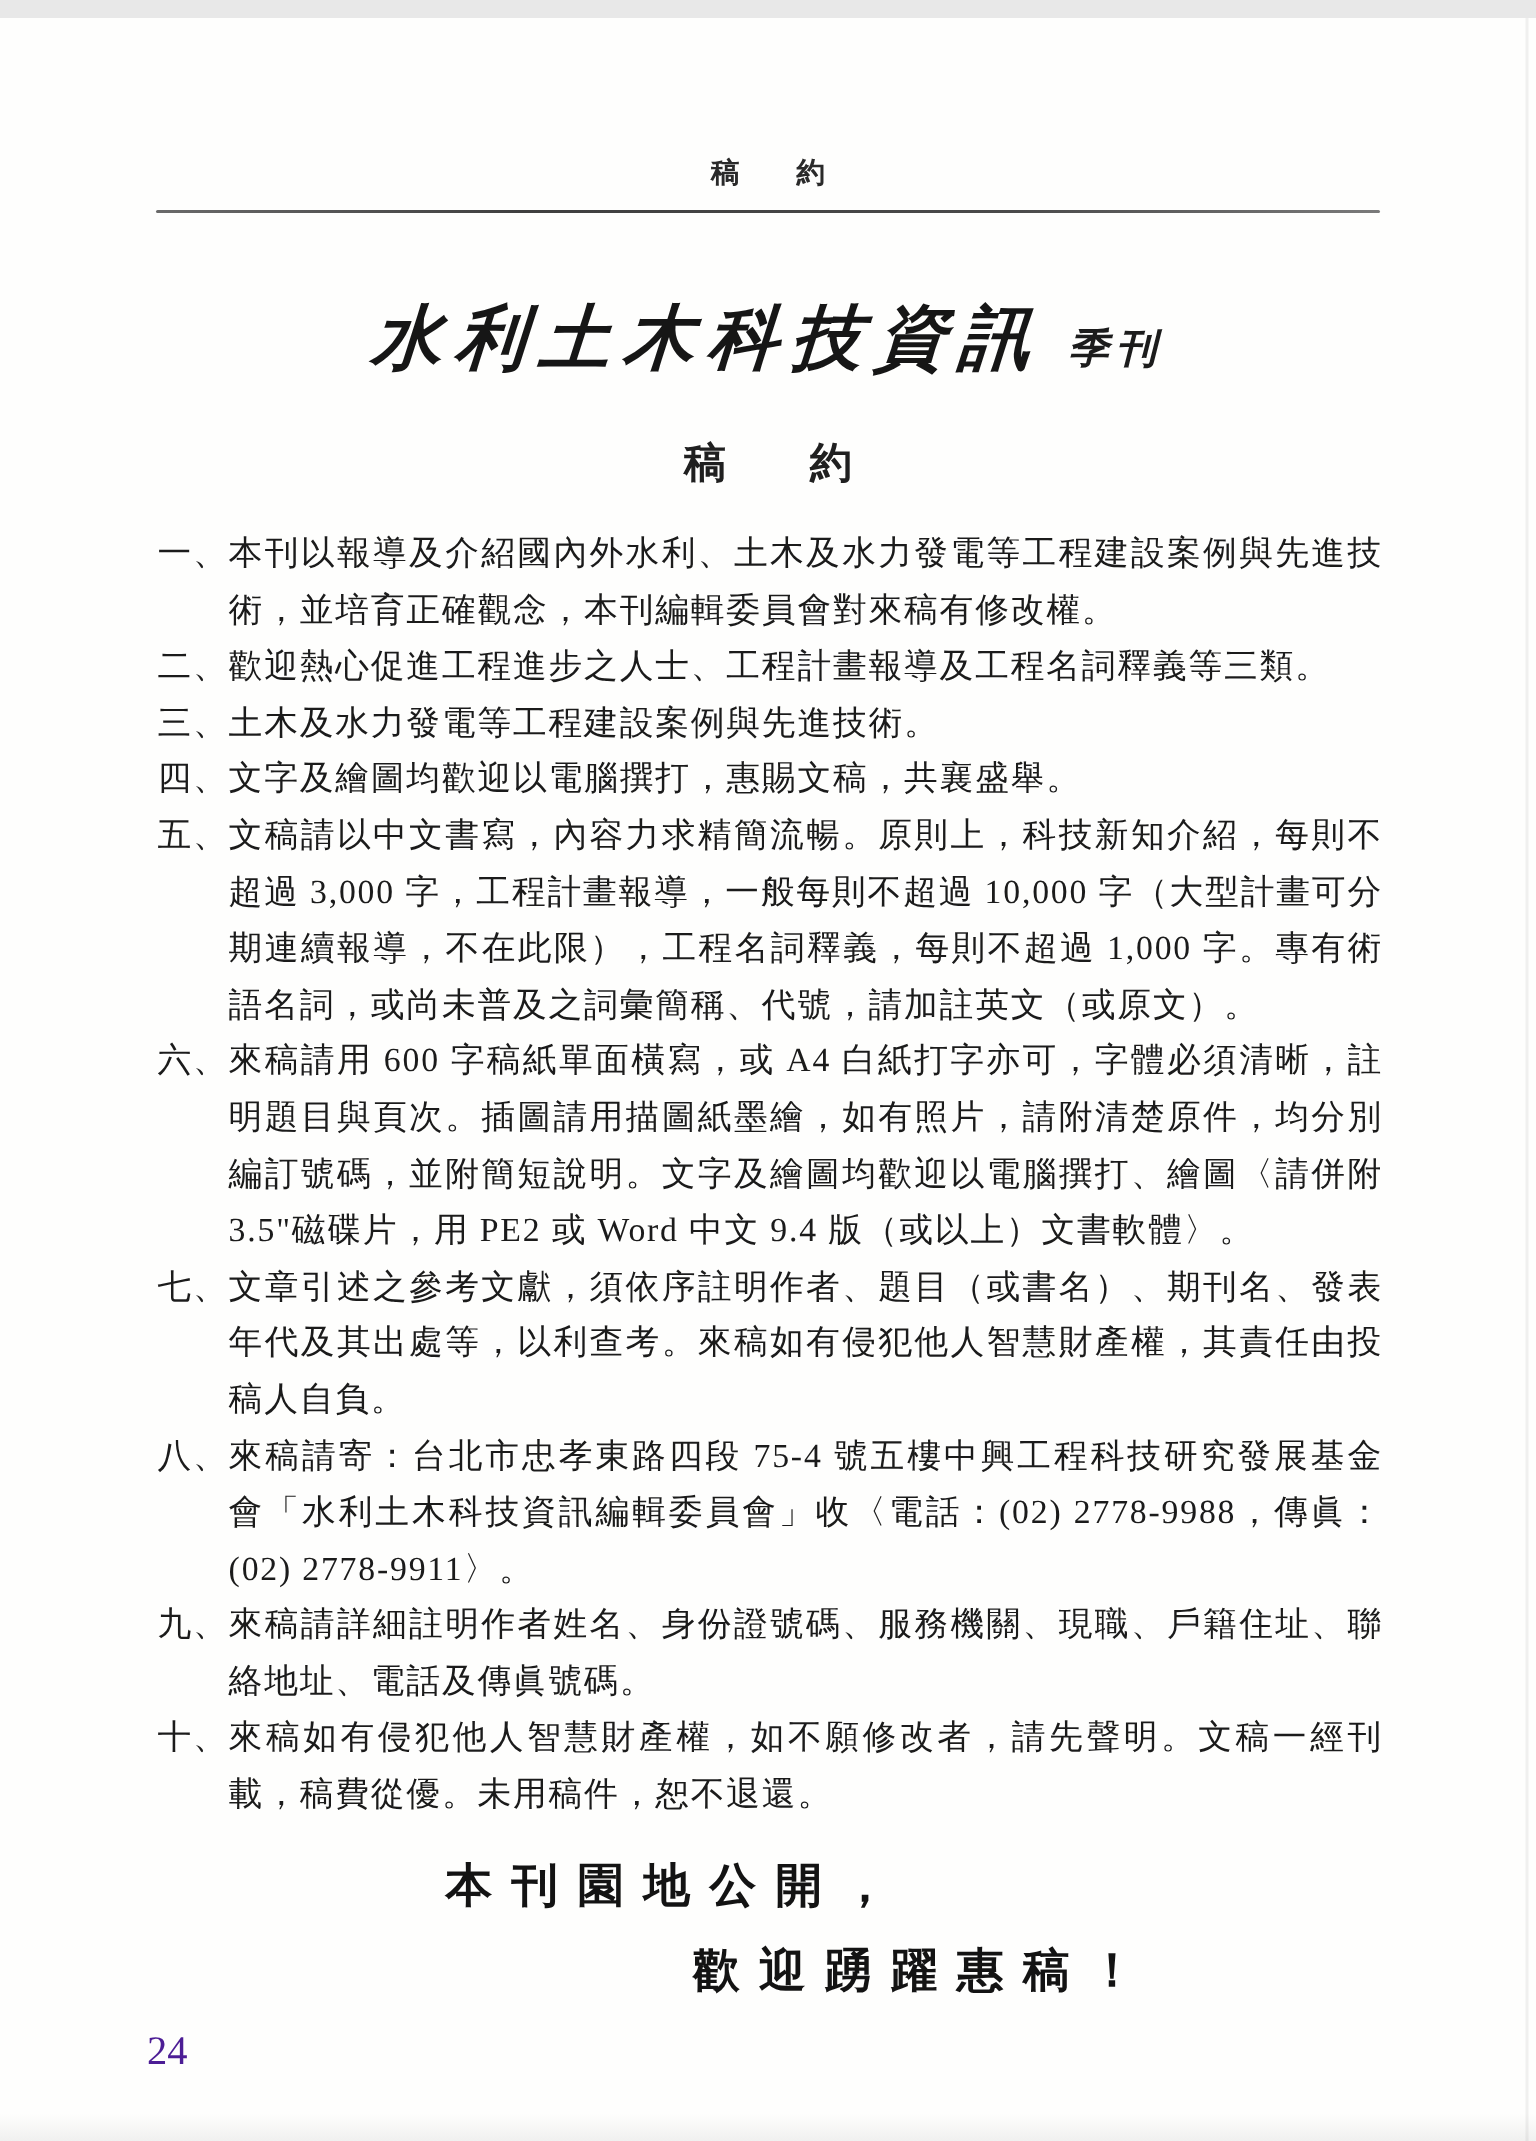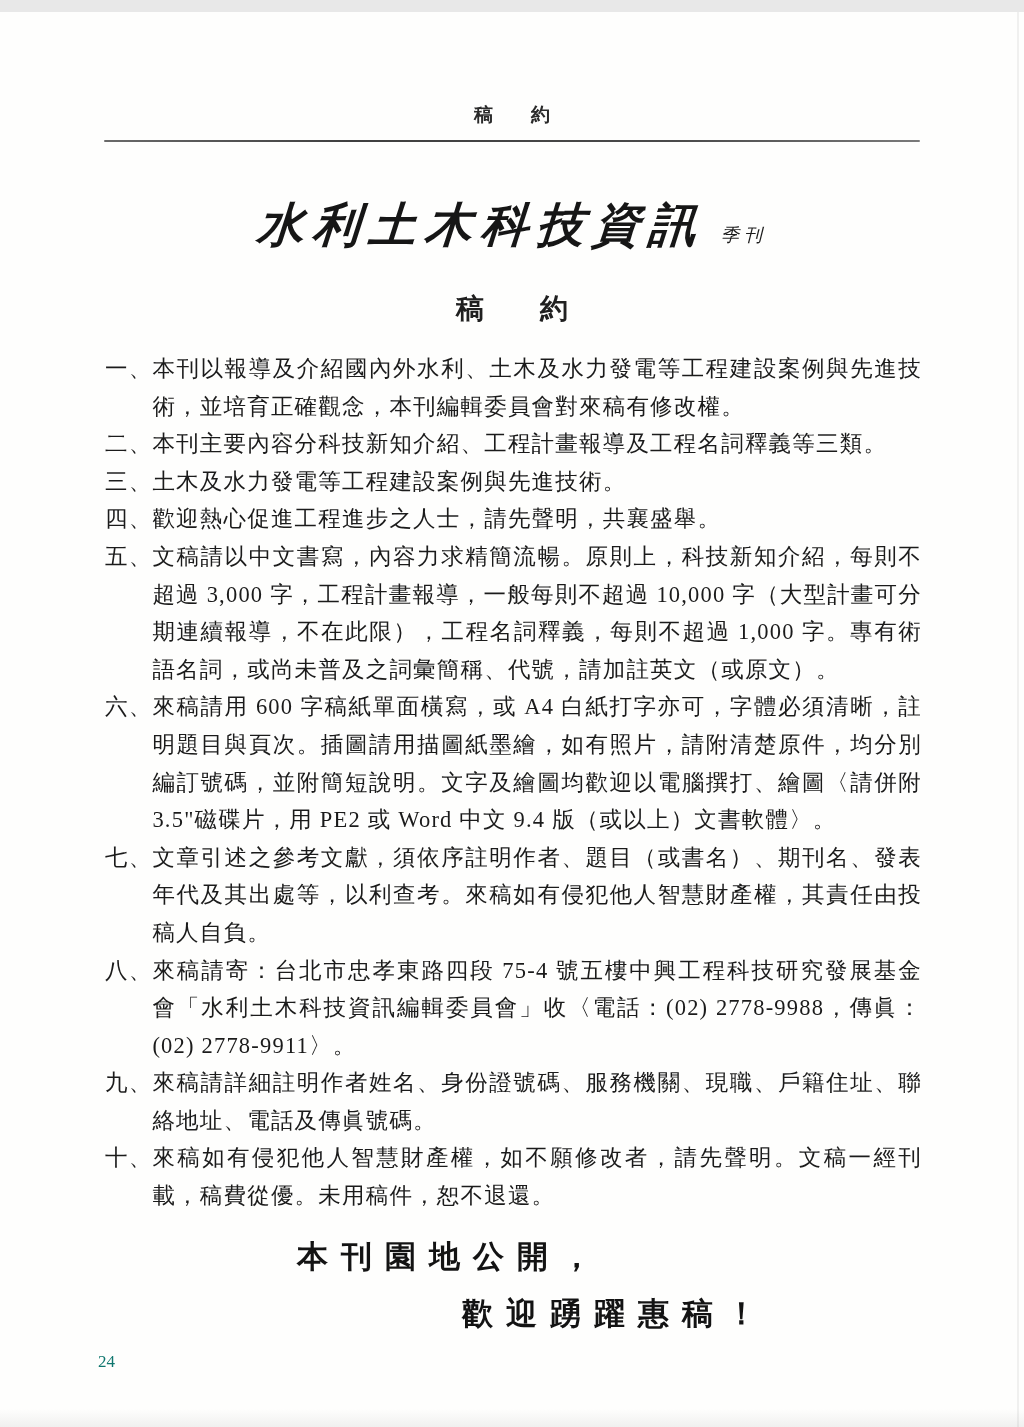--- a/index.html
+++ b/index.html
@@ -47,22 +47,22 @@
   .journal-title {
     font-size: 47px;
     font-weight: 700;
     font-style: italic;
     letter-spacing: 9px;
     color: #161616;
     transform: skewX(-4deg);
     display: inline-block;
   }
   .journal-subtitle {
-    font-size: 18px;
-    font-weight: 400;
+    font-size: 27px;
+    font-weight: 700;
     font-style: italic;
     letter-spacing: 5px;
     margin-left: 12px;
     color: #1c1c1c;
     display: inline-block;
   }
   .section-title {
     position: absolute;
     top: 278px;
     left: 0;
@@ -103,22 +103,22 @@
     letter-spacing: 13px;
     color: #131313;
     white-space: nowrap;
   }
   .slogan-1 { top: 1224px; left: 297px; }
   .slogan-2 { top: 1281px; left: 462px; }
   .page-number {
     position: absolute;
     top: 1340px;
     left: 98px;
-    font-size: 17px;
-    color: #0f766e;
+    font-size: 27px;
+    color: #4c1d95;
   }
   
   .scan-edge-bottom {
     position: absolute;
     left: 0;
     bottom: 0;
     width: 100%;
     height: 30px;
     background: linear-gradient(to bottom, rgba(0,0,0,0), rgba(110,110,110,0.16));
     pointer-events: none;
@@ -148,29 +148,29 @@
 
   <div class="section-title">稿　　約</div>
 
   <div class="guidelines">
     <div class="g-item">
       <span class="g-num">一、</span>
       <span class="g-text">本刊以報導及介紹國內外水利、土木及水力發電等工程建設案例與先進技術，並培育正確觀念，本刊編輯委員會對來稿有修改權。</span>
     </div>
     <div class="g-item">
       <span class="g-num">二、</span>
-      <span class="g-text">本刊主要內容分科技新知介紹、工程計畫報導及工程名詞釋義等三類。</span>
+      <span class="g-text">歡迎熱心促進工程進步之人士、工程計畫報導及工程名詞釋義等三類。</span>
     </div>
     <div class="g-item">
       <span class="g-num">三、</span>
       <span class="g-text">土木及水力發電等工程建設案例與先進技術。</span>
     </div>
     <div class="g-item">
       <span class="g-num">四、</span>
-      <span class="g-text">歡迎熱心促進工程進步之人士，請先聲明，共襄盛舉。</span>
+      <span class="g-text">文字及繪圖均歡迎以電腦撰打，惠賜文稿，共襄盛舉。</span>
     </div>
     <div class="g-item">
       <span class="g-num">五、</span>
       <span class="g-text">文稿請以中文書寫，內容力求精簡流暢。原則上，科技新知介紹，每則不超過 3,000 字，工程計畫報導，一般每則不超過 10,000 字（大型計畫可分期連續報導，不在此限），工程名詞釋義，每則不超過 1,000 字。專有術語名詞，或尚未普及之詞彙簡稱、代號，請加註英文（或原文）。</span>
     </div>
     <div class="g-item">
       <span class="g-num">六、</span>
       <span class="g-text">來稿請用 600 字稿紙單面橫寫，或 A4 白紙打字亦可，字體必須清晰，註明題目與頁次。插圖請用描圖紙墨繪，如有照片，請附清楚原件，均分別編訂號碼，並附簡短說明。文字及繪圖均歡迎以電腦撰打、繪圖〈請併附 3.5"磁碟片，用 PE2 或 Word 中文 9.4 版（或以上）文書軟體〉。</span>
     </div>
     <div class="g-item">

